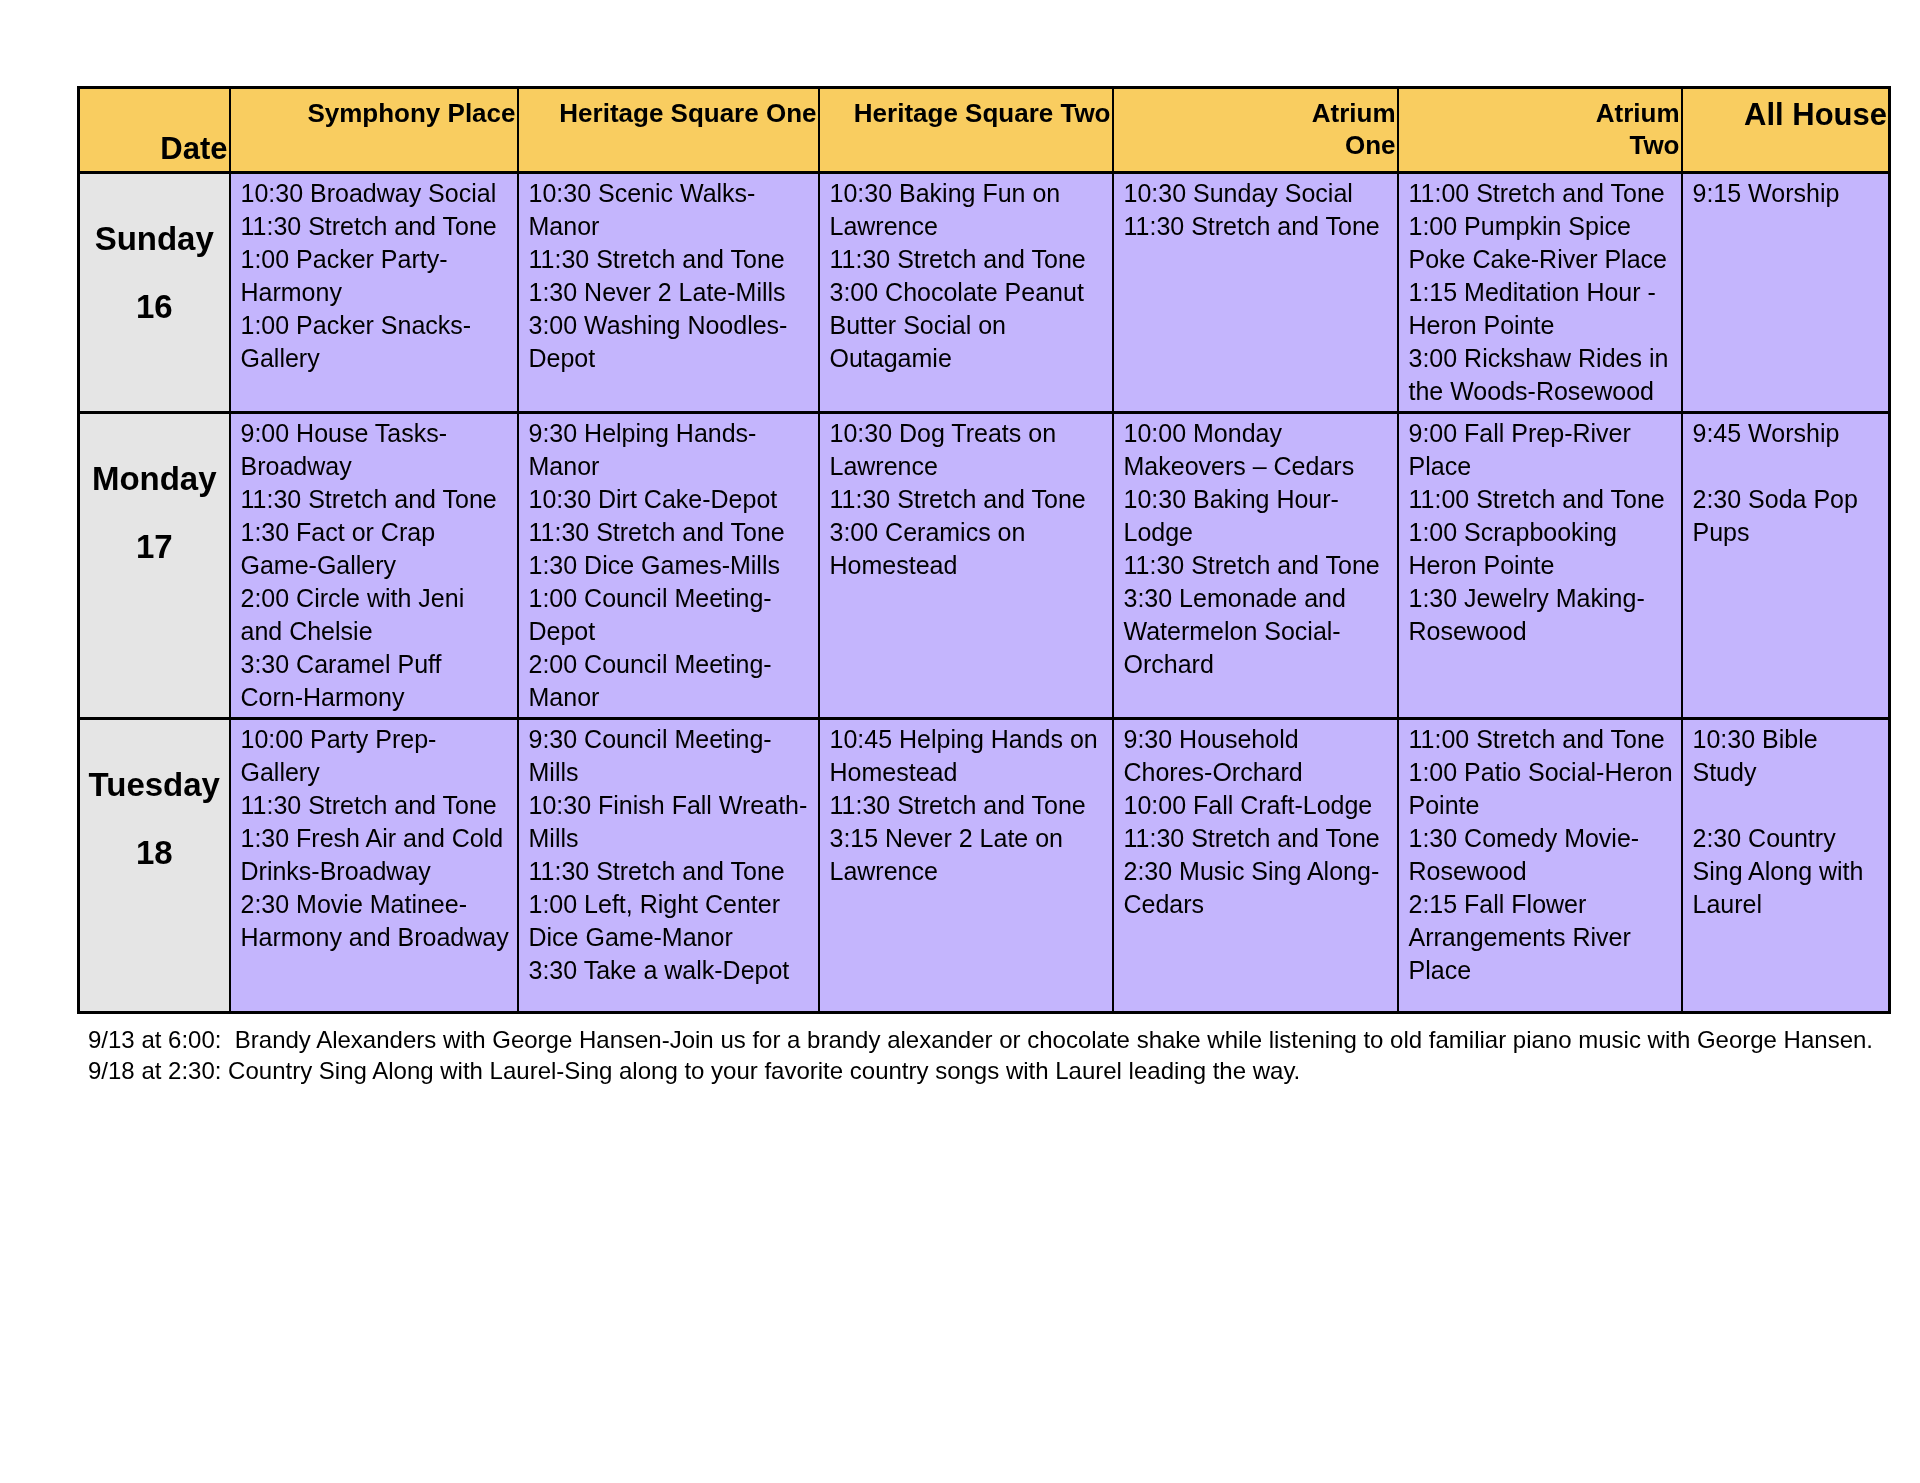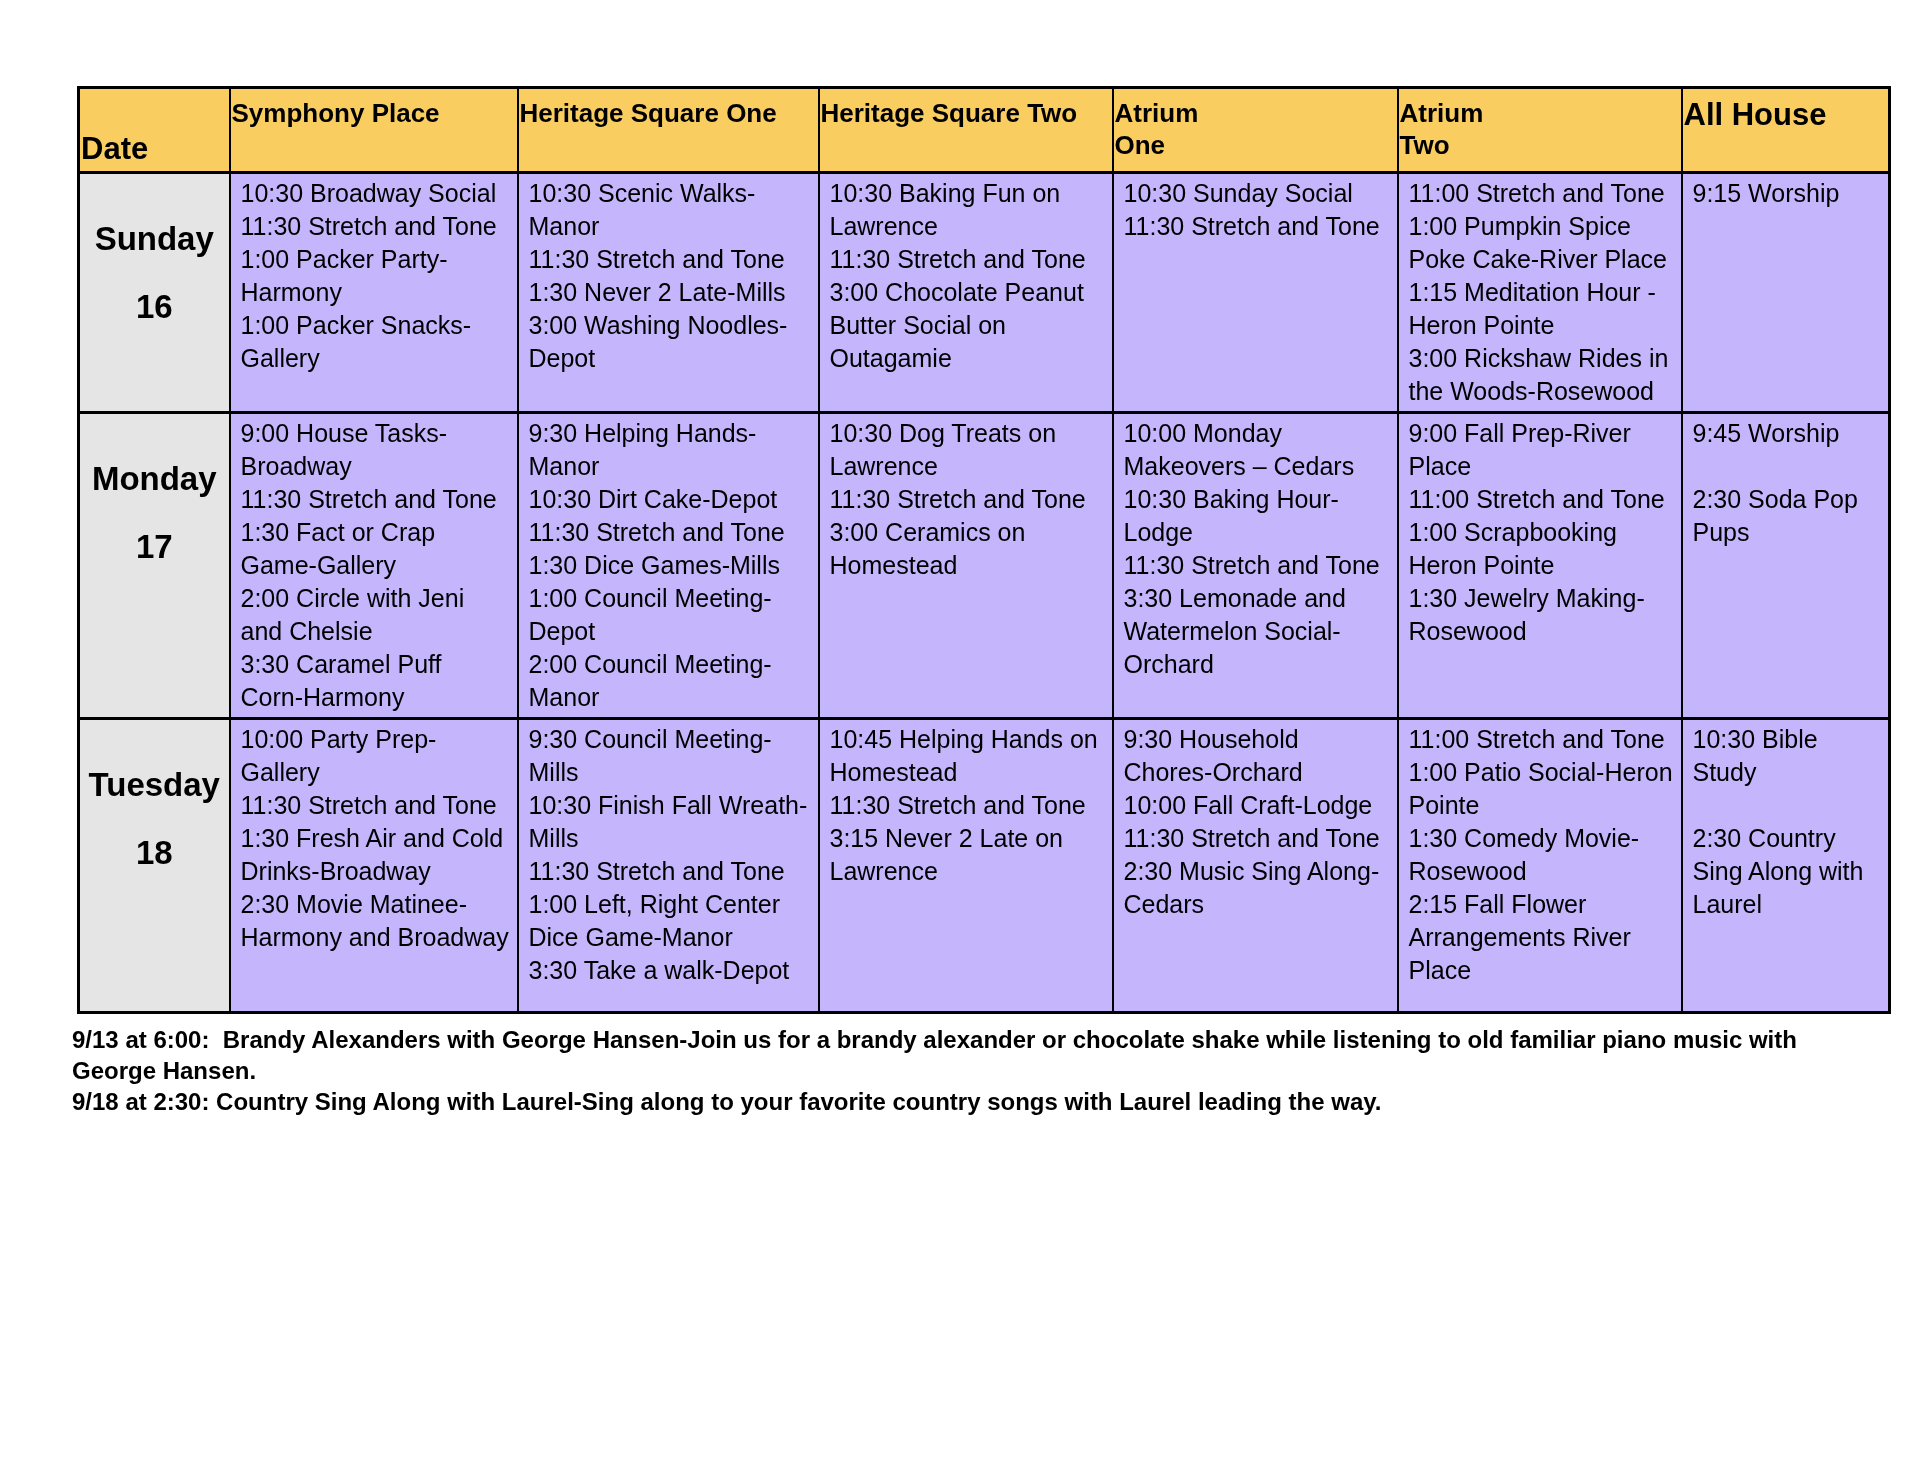--- a/index.html
+++ b/index.html
@@ -34,21 +34,21 @@
   }
   .schedule tbody tr { border-top: 3px solid #000; }
 
   
   .schedule thead tr { height: 85px; }
   .schedule thead th {
     background: #F9CD60;
     font-weight: bold;
     font-size: 26px;
     line-height: 32px;
-    text-align: left;
+    text-align: right;
     padding-top: 8px;
   }
   .schedule thead th.date-head {
     vertical-align: bottom;
     font-size: 31px;
     padding-bottom: 6px;
   }
   .schedule thead th.allhouse-head {
     font-size: 31px;
     padding-top: 10px;
@@ -73,24 +73,23 @@
     padding: 3px 6px 3px 10px;
   }
 
   .row-sunday  { height: 236px; }
   .row-monday  { height: 291px; }
   .row-tuesday { height: 294px; }
 
   
   .notes {
     position: absolute;
-    left: 72px;
+    left: 88px;
     top: 1024px;
     width: 1790px;
-    font-weight: bold;
   }
   .notes p {
     margin: 0;
     font-size: 24px;
     line-height: 31px;
     white-space: pre-wrap;
   }
 </style>
 </head>
 <body>

